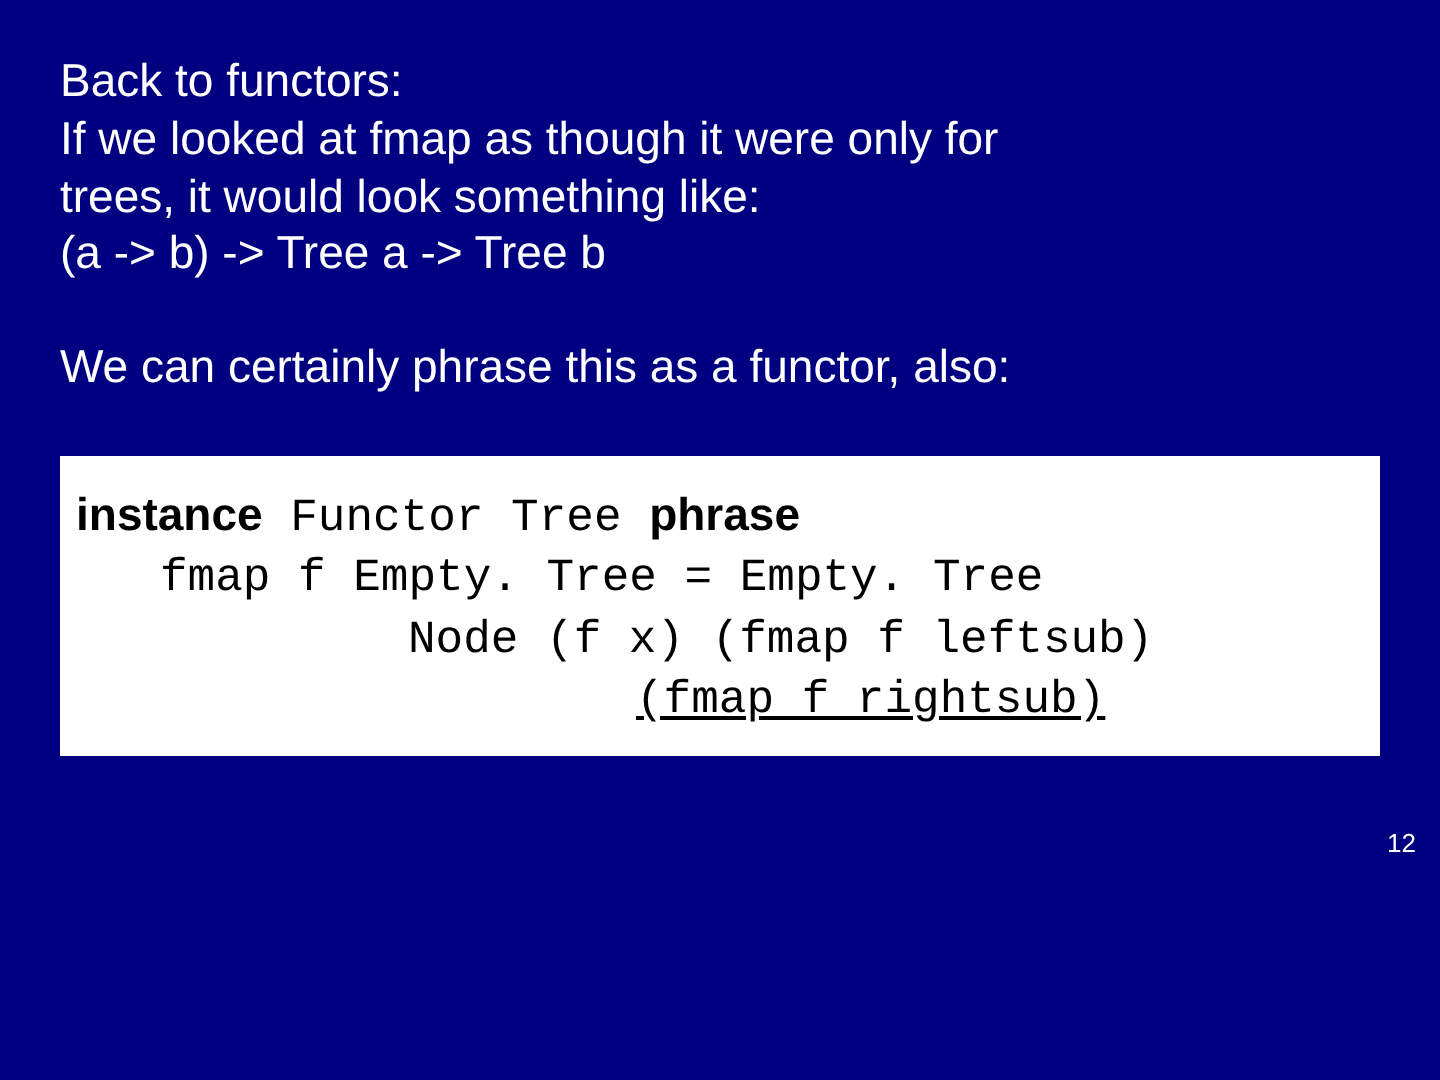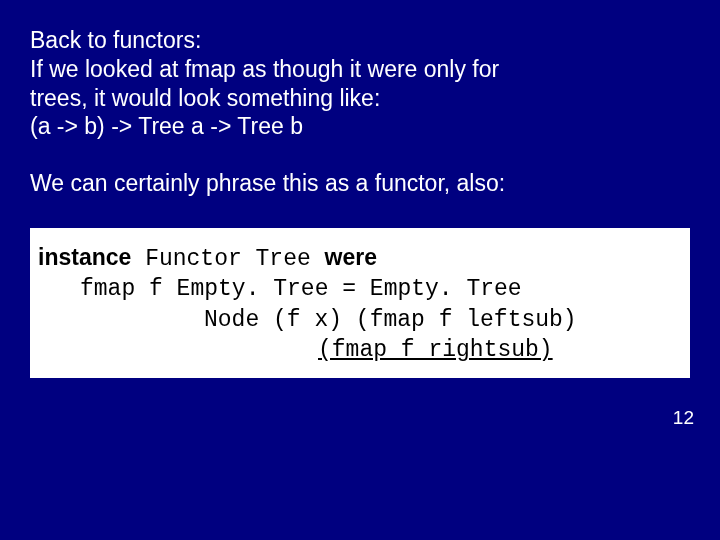--- a/index.html
+++ b/index.html
@@ -34,44 +34,44 @@
     white-space: pre;
   }
   .mono { font-family: "Courier New", Courier, monospace; }
   .kw { font-weight: bold; font-family: Verdana, Geneva, sans-serif; }
   .indent1 { padding-left: 42px; }
   .indent2 { padding-left: 166px; }
   .indent3 { padding-left: 280px; text-decoration: underline; }
   .pagenum {
     position: absolute;
     bottom: 14px;
-    right: 26px;
+    right: 12px;
     color: #ffffff;
-    font-size: 19px;
+    font-size: 13px;
     font-family: Verdana, Geneva, sans-serif;
   }
 </style>
 </head>
 <body>
 
 <div class="slide">
 
   <div class="para para1">
     <div>Back to functors:</div>
     <div>If we looked at fmap as though it were only for</div>
     <div>trees, it would look something like:</div>
     <div>(a -&gt; b) -&gt; Tree a -&gt; Tree b</div>
   </div>
 
   <div class="para para2">
     <div>We can certainly phrase this as a functor, also:</div>
   </div>
 
   <div class="codebox">
-    <div class="code-line"><span class="kw">instance</span><span class="mono"> Functor Tree </span><span class="kw">were</span></div>
+    <div class="code-line"><span class="kw">instance</span><span class="mono"> Functor Tree </span><span class="kw">phrase</span></div>
     <div class="code-line mono indent1">fmap f Empty. Tree = Empty. Tree</div>
     <div class="code-line mono indent2">Node (f x) (fmap f leftsub)</div>
     <div class="code-line mono indent3">(fmap f rightsub)</div>
   </div>
 
   <div class="pagenum">12</div>
 
 </div>
 
 </body></html>

